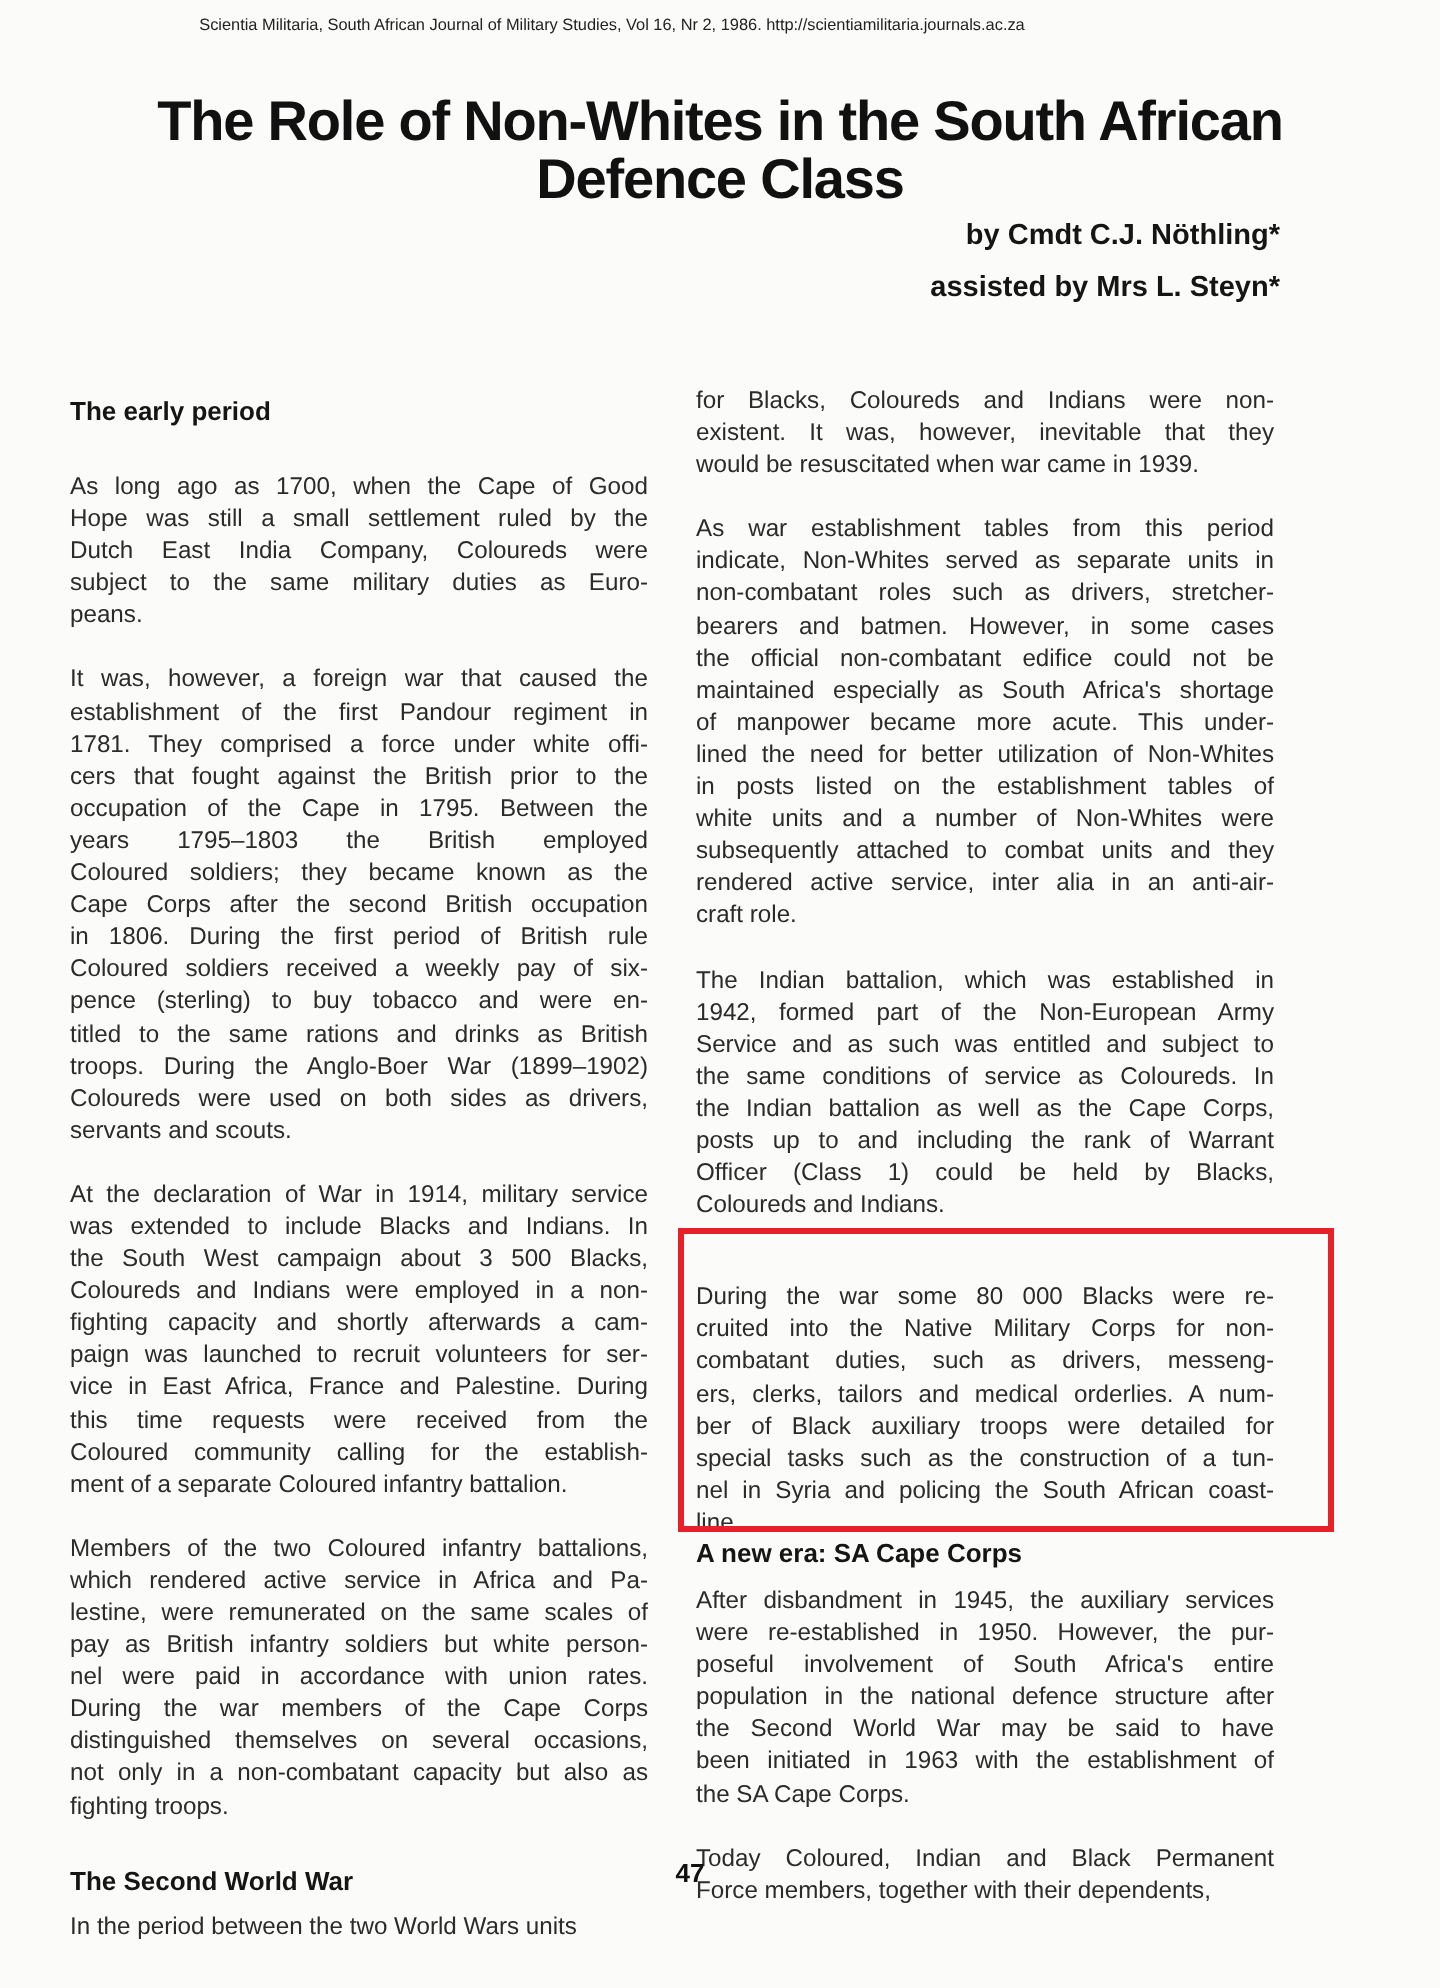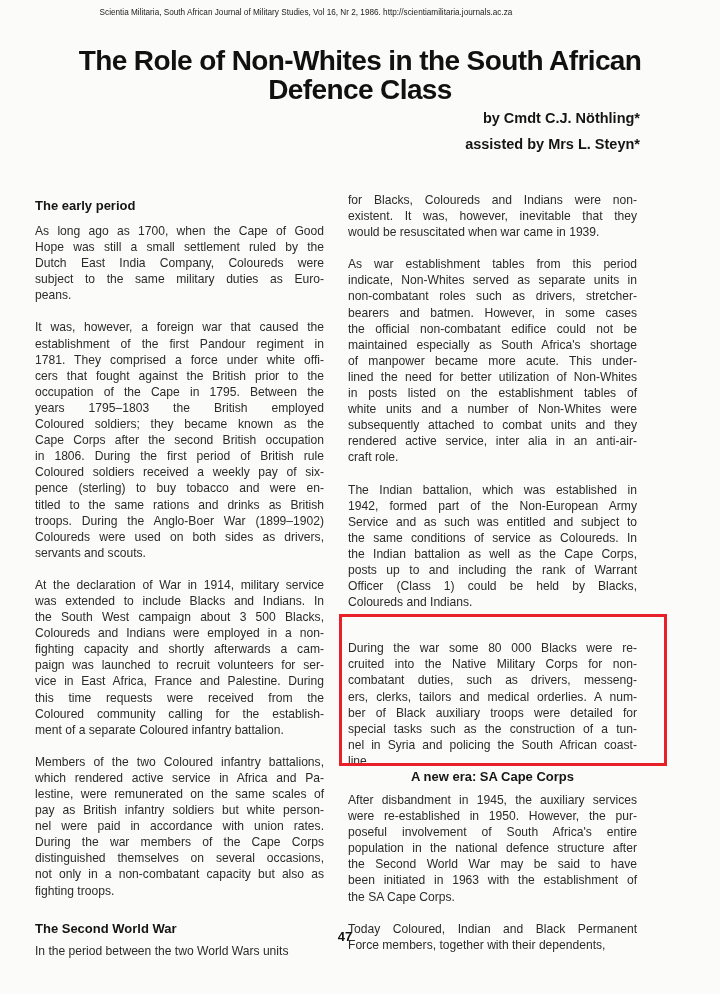--- a/index.html
+++ b/index.html
@@ -46,21 +46,21 @@
 <div class="header-line">Scientia Militaria, South African Journal of Military Studies, Vol 16, Nr 2, 1986. http://scientiamilitaria.journals.ac.za</div>
 
 <div class="title">
   <div>The Role of Non-Whites in the South African</div>
   <div>Defence Class</div>
 </div>
 <div class="byline b1">by Cmdt C.J. Nöthling*</div>
 <div class="byline b2">assisted by Mrs L. Steyn*</div>
 
 <div class="col col-left">
-  <h2 class="heading" style="margin-bottom:10px;">The early period</h2>
+  <h2 class="heading" style="margin-bottom:22px;">The early period</h2>
   <p class="para" style="margin-bottom:16px;">
       <span class="line">As long ago as 1700, when the Cape of Good</span>
       <span class="line">Hope was still a small settlement ruled by the</span>
       <span class="line">Dutch East India Company, Coloureds were</span>
       <span class="line">subject to the same military duties as Euro-</span>
       <span class="line last">peans.</span>
     </p>
   <p class="para" style="margin-bottom:16px;">
       <span class="line">It was, however, a foreign war that caused the</span>
       <span class="line">establishment of the first Pandour regiment in</span>
@@ -141,21 +141,21 @@
   <p class="para" style="">
       <span class="line">During the war some 80 000 Blacks were re-</span>
       <span class="line">cruited into the Native Military Corps for non-</span>
       <span class="line">combatant duties, such as drivers, messeng-</span>
       <span class="line">ers, clerks, tailors and medical orderlies. A num-</span>
       <span class="line">ber of Black auxiliary troops were detailed for</span>
       <span class="line">special tasks such as the construction of a tun-</span>
       <span class="line">nel in Syria and policing the South African coast-</span>
       <span class="line last">line.</span>
     </p>
-  <h2 class="heading" style="margin-bottom:8px;text-align:center;">A new era: SA Cape Corps</h2>
+  <h2 class="heading" style="margin-bottom:8px;">A new era: SA Cape Corps</h2>
   <p class="para" style="margin-bottom:16px;">
       <span class="line">After disbandment in 1945, the auxiliary services</span>
       <span class="line">were re-established in 1950. However, the pur-</span>
       <span class="line">poseful involvement of South Africa's entire</span>
       <span class="line">population in the national defence structure after</span>
       <span class="line">the Second World War may be said to have</span>
       <span class="line">been initiated in 1963 with the establishment of</span>
       <span class="line last">the SA Cape Corps.</span>
     </p>
   <p class="para">

